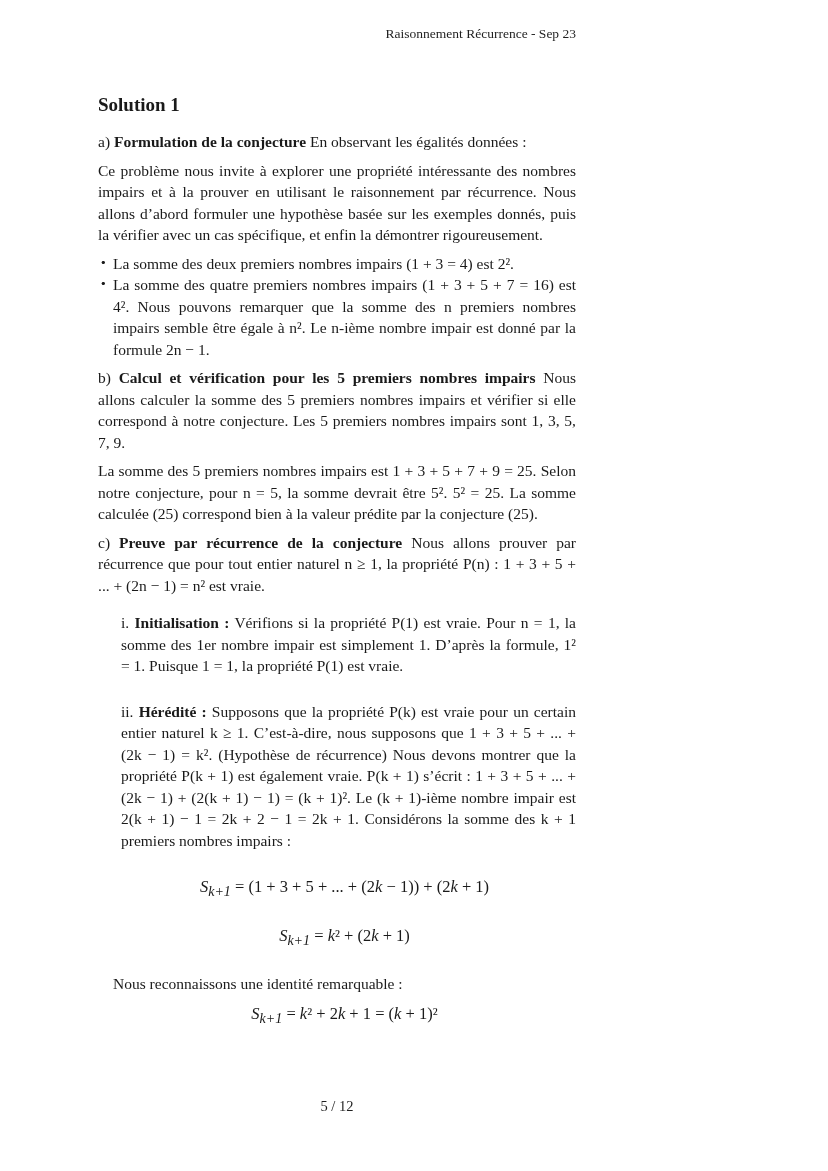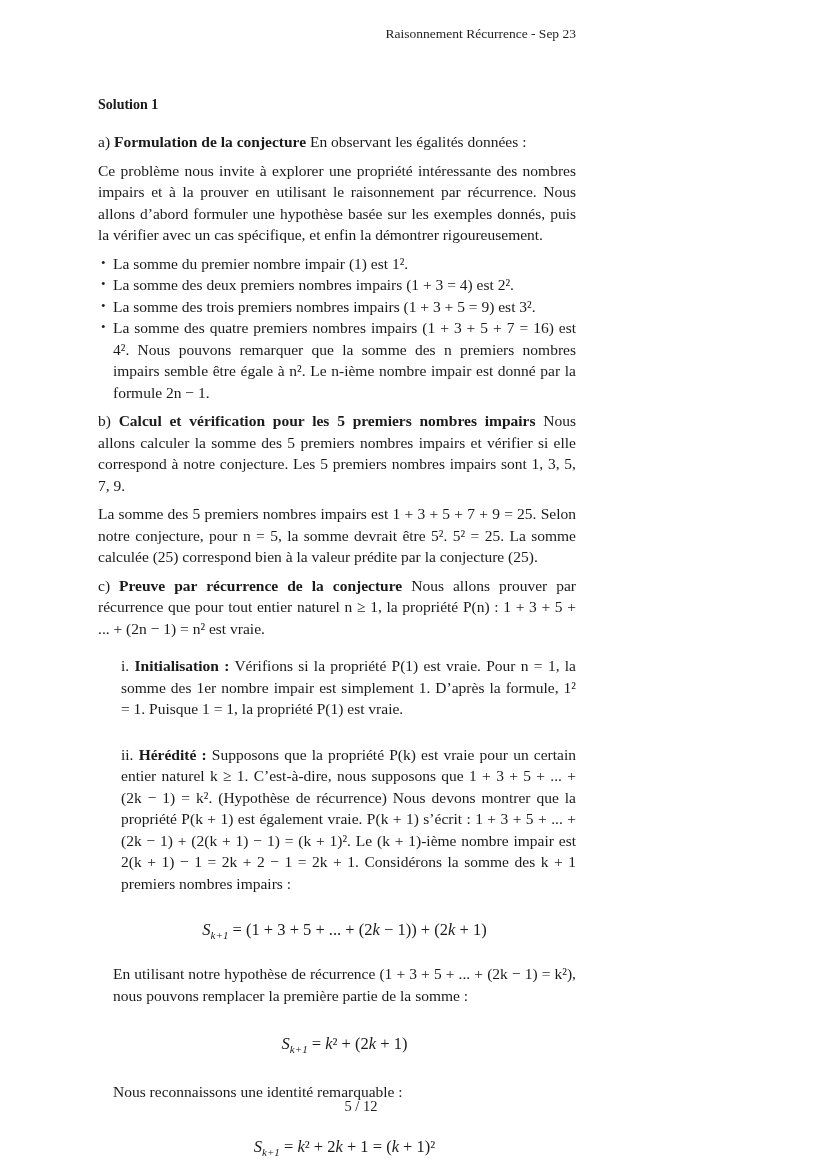--- a/index.html
+++ b/index.html
@@ -23,21 +23,21 @@
     font-size: 13.5px;
     color: #1f1f1f;
     white-space: nowrap;
   }
   .content {
     padding: 93px 98px 0 98px;
     font-size: 15.5px;
     line-height: 21.5px;
   }
   h1.title {
-    font-size: 14px;
+    font-size: 19px;
     font-weight: 700;
     margin: 0 0 14px 0;
     line-height: 24px;
   }
   .para {
     margin: 0 0 7px 0;
     text-align: justify;
   }
   b { font-weight: 700; }
   .it { font-style: italic; }
@@ -61,63 +61,60 @@
     padding-top: 9px;
   }
   .step { margin: 0 0 24px 8px; }
   .equation {
     margin: 21px 0 22px 0;
     text-align: center;
     font-size: 16.5px;
     line-height: 23px;
   }
   .equation sub {
-    font-size: 11px;
+    font-size: 14px;
     line-height: 0;
   }
   .eq-sub-mt { margin-top: 26px; margin-bottom: 26px; }
-  .eq-id-mt  { margin-top: 32px; margin-bottom: 0; }
+  .eq-id-mt  { margin-top: 7px; margin-bottom: 0; }
   .ftr {
     position: absolute;
     top: 1098px;
     left: 0;
     width: 100%;
     text-align: center;
     font-size: 14.5px;
     color: #1f1f1f;
-    padding-left: 24px;
   }
 </style>
 </head>
 <body>
 
 <div class="page">
 
   <div class="hdr">Raisonnement Récurrence - Sep 23</div>
 
   <div class="content">
 
     <h1 class="title">Solution 1</h1>
 
     <p class="para"><span>a) </span><b>Formulation de la conjecture</b><span> En observant les égalités données :</span></p>
 
     <p class="para">Ce problème nous invite à explorer une propriété intéressante des nombres impairs et à la prouver en utilisant le raisonnement par récurrence. Nous allons d’abord formuler une hypothèse basée sur les exemples donnés, puis la vérifier avec un cas spécifique, et enfin la démontrer rigoureusement.</p>
 
     <ul class="obs">
       <li>
         <span class="blt">•</span>
-        <span>La somme du premier nombre impair (1) est 1².</span>
       </li>
       <li>
         <span class="blt">•</span>
         <span>La somme des deux premiers nombres impairs (1 + 3 = 4) est 2².</span>
       </li>
       <li>
         <span class="blt">•</span>
-        <span>La somme des trois premiers nombres impairs (1 + 3 + 5 = 9) est 3².</span>
       </li>
       <li>
         <span class="blt">•</span>
         <span>La somme des quatre premiers nombres impairs (1 + 3 + 5 + 7 = 16) est 4². Nous pouvons remarquer que la somme des n premiers nombres impairs semble être égale à n². Le n-ième nombre impair est donné par la formule 2n − 1.</span>
       </li>
     </ul>
 
 
     <p class="para"><span>b) </span><b>Calcul et vérification pour les 5 premiers nombres impairs</b><span> Nous allons calculer la somme des 5 premiers nombres impairs et vérifier si elle correspond à notre conjecture. Les 5 premiers nombres impairs sont 1, 3, 5, 7, 9.</span></p>
 
@@ -126,21 +123,20 @@
     <p class="para"><span>c) </span><b>Preuve par récurrence de la conjecture</b><span> Nous allons prouver par récurrence que pour tout entier naturel n ≥ 1, la propriété P(n) : 1 + 3 + 5 + ... + (2n − 1) = n² est vraie.</span></p>
 
     <div class="proof">
 
       <p class="para step"><span>i. </span><b>Initialisation :</b><span> Vérifions si la propriété P(1) est vraie. Pour n = 1, la somme des 1er nombre impair est simplement 1. D’après la formule, 1² = 1. Puisque 1 = 1, la propriété P(1) est vraie.</span></p>
 
       <p class="para step"><span>ii. </span><b>Hérédité :</b><span> Supposons que la propriété P(k) est vraie pour un certain entier naturel k ≥ 1. C’est-à-dire, nous supposons que 1 + 3 + 5 + ... + (2k − 1) = k². (Hypothèse de récurrence) Nous devons montrer que la propriété P(k + 1) est également vraie. P(k + 1) s’écrit : 1 + 3 + 5 + ... + (2k − 1) + (2(k + 1) − 1) = (k + 1)². Le (k + 1)-ième nombre impair est 2(k + 1) − 1 = 2k + 2 − 1 = 2k + 1. Considérons la somme des k + 1 premiers nombres impairs :</span></p>
 
       <div class="equation"><span class="it">S</span><sub class="it">k+1</sub><span> = (1 + 3 + 5 + ... + (2</span><span class="it">k</span><span> − 1)) + (2</span><span class="it">k</span><span> + 1)</span></div>
 
-      <p class="para">En utilisant notre hypothèse de récurrence (1 + 3 + 5 + ... + (2k − 1) = k²), nous pouvons remplacer la première partie de la somme :</p>
 
       <div class="equation eq-sub-mt"><span class="it">S</span><sub class="it">k+1</sub><span> = </span><span class="it">k</span><span>² + (2</span><span class="it">k</span><span> + 1)</span></div>
 
       <p class="para">Nous reconnaissons une identité remarquable :</p>
 
       <div class="equation eq-id-mt"><span class="it">S</span><sub class="it">k+1</sub><span> = </span><span class="it">k</span><span>² + 2</span><span class="it">k</span><span> + 1 = (</span><span class="it">k</span><span> + 1)²</span></div>
 
     </div>
   </div>
 

